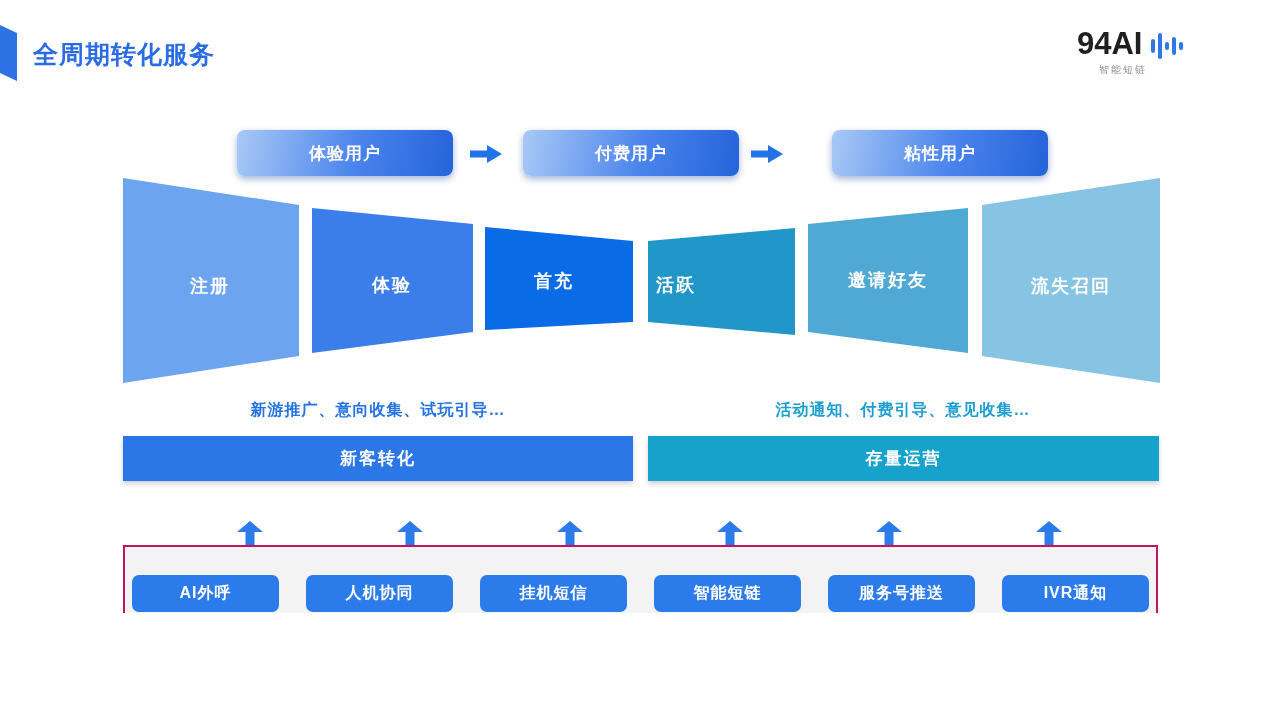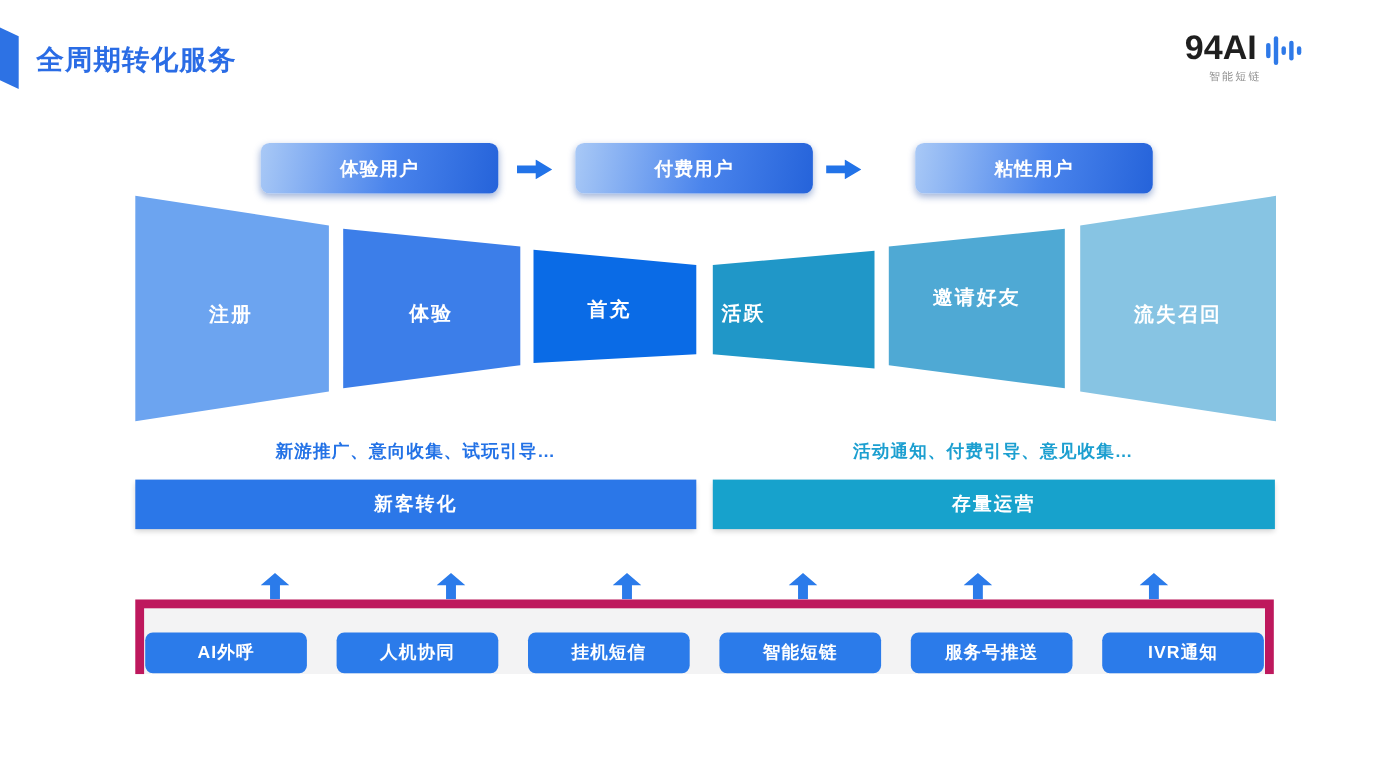--- a/index.html
+++ b/index.html
@@ -62,21 +62,21 @@
     justify-content:center;color:#ffffff;font-size:17px;font-weight:bold;
     letter-spacing:2px;box-shadow:0 3px 5px rgba(0,0,0,.18);
   }
   .band-left{left:123px;width:510px;}
   .band-right{left:648px;width:511px;}
   
   .up-arrow{position:absolute;top:521px;width:26px;height:24px;}
   
   .channels-box{
     position:absolute;left:123px;top:545px;width:1035px;height:97px;
-    background:#F3F3F4;border:8px solid #be185d;box-sizing:border-box;
+    background:#F3F3F4;border:2px solid #be185d;box-sizing:border-box;
     display:flex;align-items:center;justify-content:center;gap:27px;
   }
   .channel-btn{
     width:147px;height:37px;border-radius:7px;background:#2B7BEA;
     display:flex;align-items:center;justify-content:center;color:#ffffff;
     font-size:16px;font-weight:bold;letter-spacing:1px;
   }
 </style>
 </head>
 <body>
@@ -119,21 +119,21 @@
     <polygon points="312,208 473,224 473,332 312,353" fill="#3C7EE9"></polygon>
     <polygon points="485,227 633,241 633,322 485,330" fill="#0A6BE6"></polygon>
     <polygon points="648,241 795,228 795,335 648,322" fill="#2097C8"></polygon>
     <polygon points="808,224 968,208 968,353 808,332" fill="#4FA9D4"></polygon>
     <polygon points="982,205 1160,178 1160,383 982,356" fill="#87C4E3"></polygon>
   </svg>
   <div class="funnel-label" style="left:210px;top:286px">注册</div>
   <div class="funnel-label" style="left:392px;top:285px">体验</div>
   <div class="funnel-label" style="left:554px;top:281px">首充</div>
   <div class="funnel-label" style="left:676px;top:285px">活跃</div>
-  <div class="funnel-label" style="left:888px;top:270px">邀请好友</div>
+  <div class="funnel-label" style="left:888px;top:280px">邀请好友</div>
   <div class="funnel-label" style="left:1071px;top:286px">流失召回</div>
 
   <div class="caption caption-left">新游推广、意向收集、试玩引导…</div>
   <div class="caption caption-right">活动通知、付费引导、意见收集…</div>
 
   <div class="band band-left" style="background:#2B77E8">
     <span>新客转化</span>
   </div>
   <div class="band band-right" style="background:#17A2CC">
     <span>存量运营</span>

